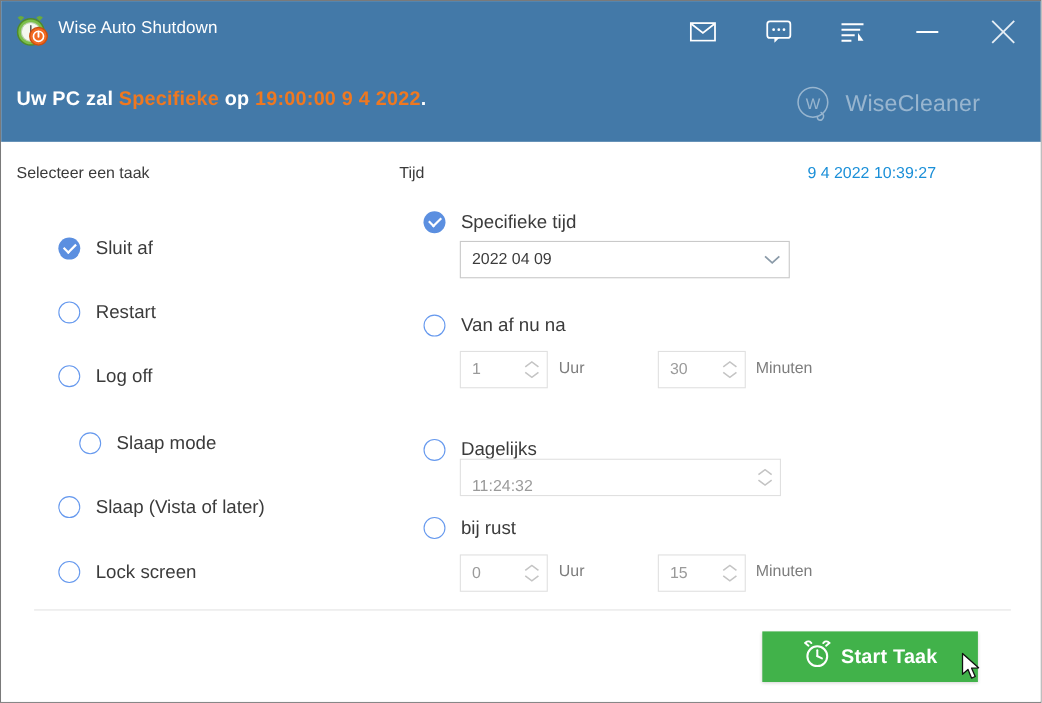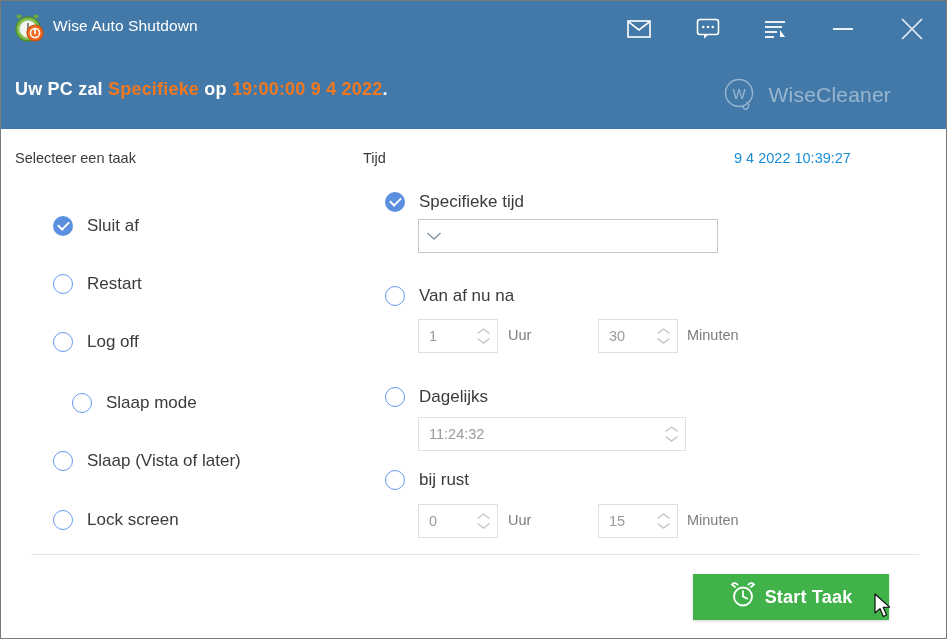--- a/index.html
+++ b/index.html
@@ -161,21 +161,21 @@
   .task-0 { left: 52px; top: 87px; }
   .task-1 { left: 52px; top: 145px; }
   .task-2 { left: 52px; top: 203px; }
   .task-3 { left: 38px; top: 264px; margin-left: 33px; }
   .task-4 { left: 52px; top: 322px; }
   .task-5 { left: 52px; top: 381px; }
 
   
   .mode-0 { left: 384px; top: 63px; }
   .mode-1 { left: 384px; top: 157px; }
-  .mode-2 { left: 384px; top: 258px; }
+  .mode-2 { left: 384px; top: 270px; }
   .mode-3 { left: 384px; top: 341px; }
 
   
   .field {
     position: absolute;
     box-sizing: border-box;
     border: 1px solid #c9c9c9;
     background: #ffffff;
     display: flex;
     align-items: center;
@@ -216,21 +216,21 @@
     font-size: 14.5px;
     color: #7d7d7d;
     white-space: nowrap;
   }
 
   
   .f-date   { left: 417px; top: 90px;  width: 300px; }
   .f-time   { left: 725px; top: 90px;  width: 140px; }
   .f-hour1  { left: 417px; top: 190px; width: 80px; }
   .f-min1   { left: 597px; top: 190px; width: 80px; }
-  .f-daily  { left: 417px; top: 288px; width: 268px; }
+  .f-daily  { left: 417px; top: 288px; width: 292px; align-items: flex-end; }
   .f-hour2  { left: 417px; top: 375px; width: 80px; }
   .f-min2   { left: 597px; top: 375px; width: 80px; }
 
   .u-uur1  { left: 507px; top: 198px; }
   .u-min1  { left: 686px; top: 198px; }
   .u-uur2  { left: 507px; top: 383px; }
   .u-min2  { left: 686px; top: 383px; }
 
   .divider {
     position: absolute;
@@ -410,20 +410,21 @@
       <span class="radio off"></span>
       <span class="radio-label">Lock screen</span>
     </div>
 
     <div class="radio-row mode-0">
       <span class="radio on"></span>
       <span class="radio-label">Specifieke tijd</span>
     </div>
 
     <div class="field f-date">
+      <span class="field-text">2022 04 09</span>
       <span class="chev">
         <svg width="16" height="10" viewBox="0 0 16 10">
           <polyline points="1.5,2 8,8 14.5,2" fill="none" stroke="#8a9aa8" stroke-width="1.6"></polyline>
         </svg>
       </span>
     </div>
 
 
     <div class="radio-row mode-1">
       <span class="radio off"></span>

